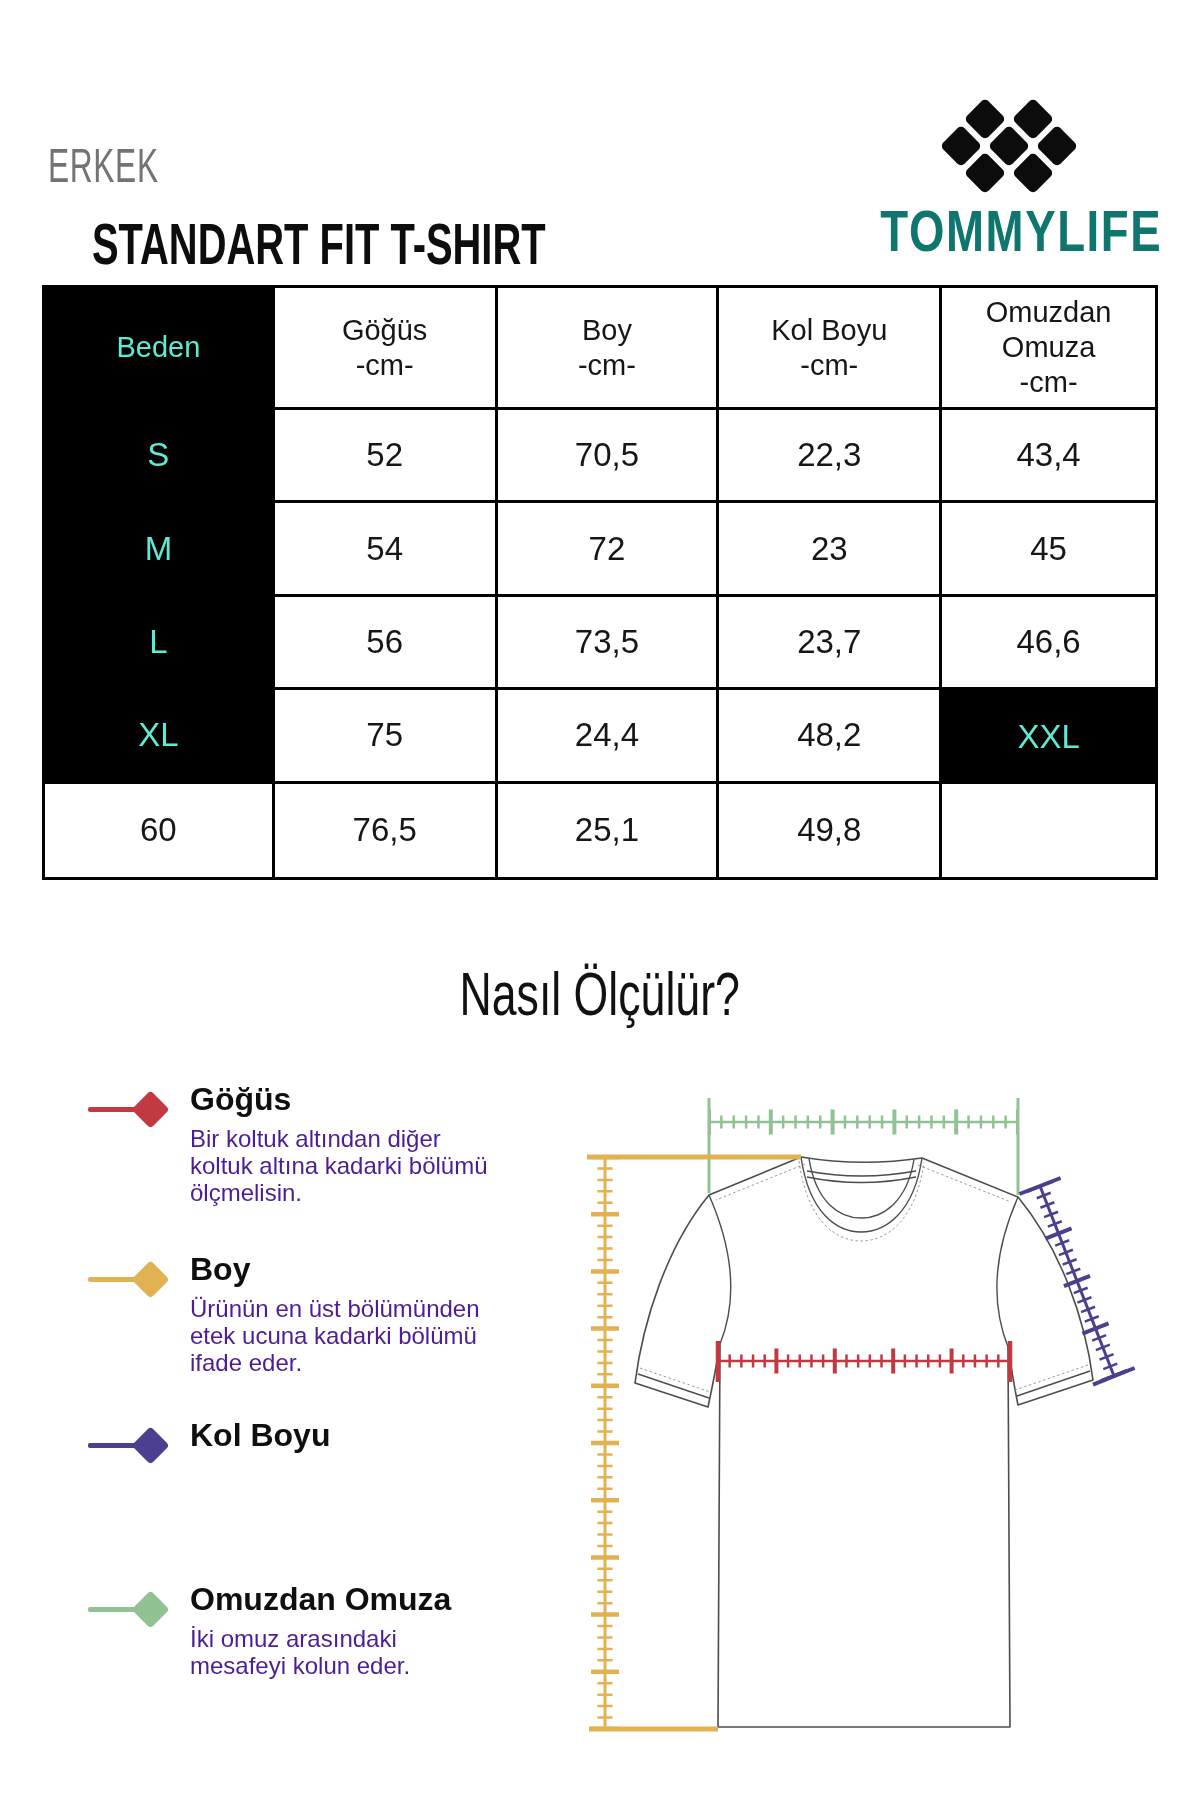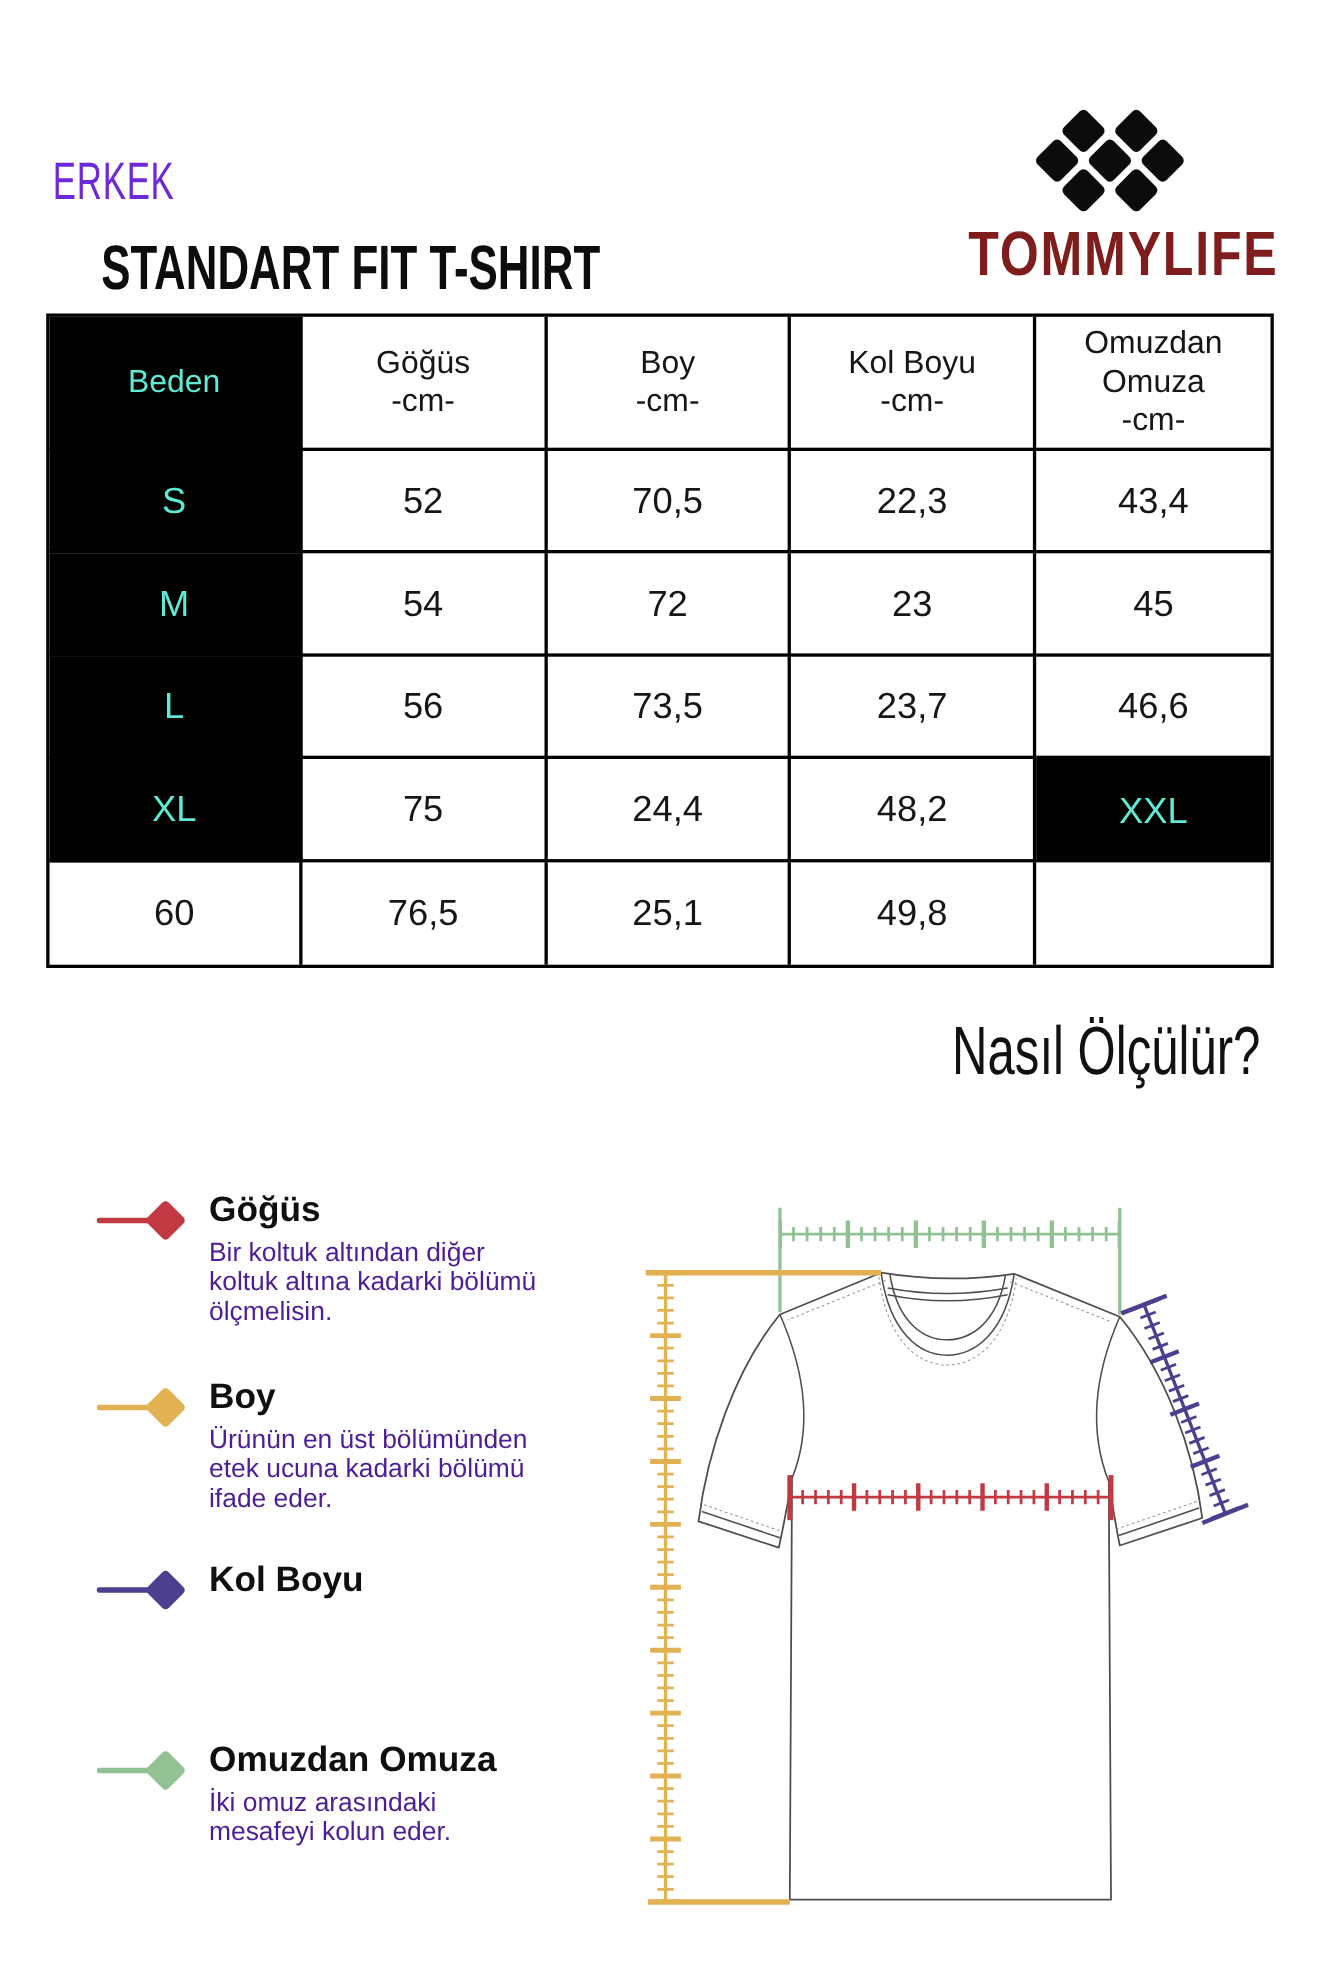--- a/index.html
+++ b/index.html
@@ -1,41 +1,41 @@
 <!DOCTYPE html>
 <html style="--color-chest_red: #C23941; --color-length_yellow: #E2B152; --color-sleeve_purple: #4C3F90; --color-shoulder_green: #92C293; --color-ink: #000000; --color-shirt_outline: #4D4D4D;"><head>
 <meta charset="utf-8">
 <style>
   html,body{margin:0;padding:0;background:#fff;}
   body{width:1200px;height:1800px;position:relative;font-family:"Liberation Sans",sans-serif;color:#111;overflow:hidden;}
 
   
-  .cat{position:absolute;left:48px;top:142px;font-size:48px;font-weight:400;color:#6d28d9;line-height:1;text-align:right;}
+  .cat{position:absolute;left:48px;top:142px;font-size:48px;font-weight:400;color:#737373;line-height:1;text-align:right;}
   .prod{position:absolute;left:48px;top:216px;font-size:57px;font-weight:700;color:#0d0d0d;line-height:1;margin-left:44px;}
   .cx-left{display:inline-block;transform:scaleX(.66);transform-origin:0 50%;letter-spacing:1px;white-space:nowrap;}
   .cx-prod{display:inline-block;transform:scaleX(.70);transform-origin:0 50%;white-space:nowrap;}
-  .brand{position:absolute;left:845px;top:203px;width:340px;text-align:center;font-size:57px;font-weight:700;color:#7f1d1d;line-height:1;}
+  .brand{position:absolute;left:845px;top:203px;width:340px;text-align:center;font-size:57px;font-weight:700;color:#0f766e;line-height:1;}
   .cx-brand{display:inline-block;transform:scaleX(.80);transform-origin:50% 50%;letter-spacing:2px;white-space:nowrap;}
   .logo-svg{position:absolute;left:930px;top:88px;}
 
   
   .size-table{position:absolute;left:42px;top:285px;width:1116px;height:595px;
     display:grid;grid-template-columns:231fr 224fr 223fr 224fr 214fr;
     grid-template-rows:122px repeat(5,1fr);
     border:3px solid #000;box-sizing:border-box;background:#fff;}
   .cell{border-right:3px solid #000;border-bottom:3px solid #000;
     display:flex;align-items:center;justify-content:center;text-align:center;
     font-size:33px;color:#161616;}
   .cell:nth-child(5n){border-right:none;}
   .cell:nth-last-child(-n+5){border-bottom:none;}
   .cell.head{font-size:29px;line-height:1.2;white-space:pre-line;}
   .cell.dark{background:var(--color-ink,#000);color:#5eead4;}
 
   
-  .htm-title{position:absolute;left:0;top:922px;width:1200px;text-align:right;
+  .htm-title{position:absolute;left:0;top:960px;width:1200px;text-align:center;
     font-size:62px;font-weight:400;color:#111;line-height:1.1;}
   .cx-title{display:inline-block;transform:scaleX(.72);transform-origin:50% 50%;white-space:nowrap;}
 
   .legend-item{position:absolute;left:88px;width:480px;}
   .marker{position:absolute;left:0;top:10px;width:84px;height:34px;}
   .mline{position:absolute;left:0;top:14.5px;width:54px;height:5px;border-radius:2px;}
   .mdiamond{position:absolute;left:49px;top:3.5px;width:27px;height:27px;border-radius:4px;transform:rotate(45deg);}
   .m-chest{background:var(--color-chest_red,#C23941);}
   .m-length{background:var(--color-length_yellow,#E2B152);}
   .m-sleeve{background:var(--color-sleeve_purple,#4C3F90);}

